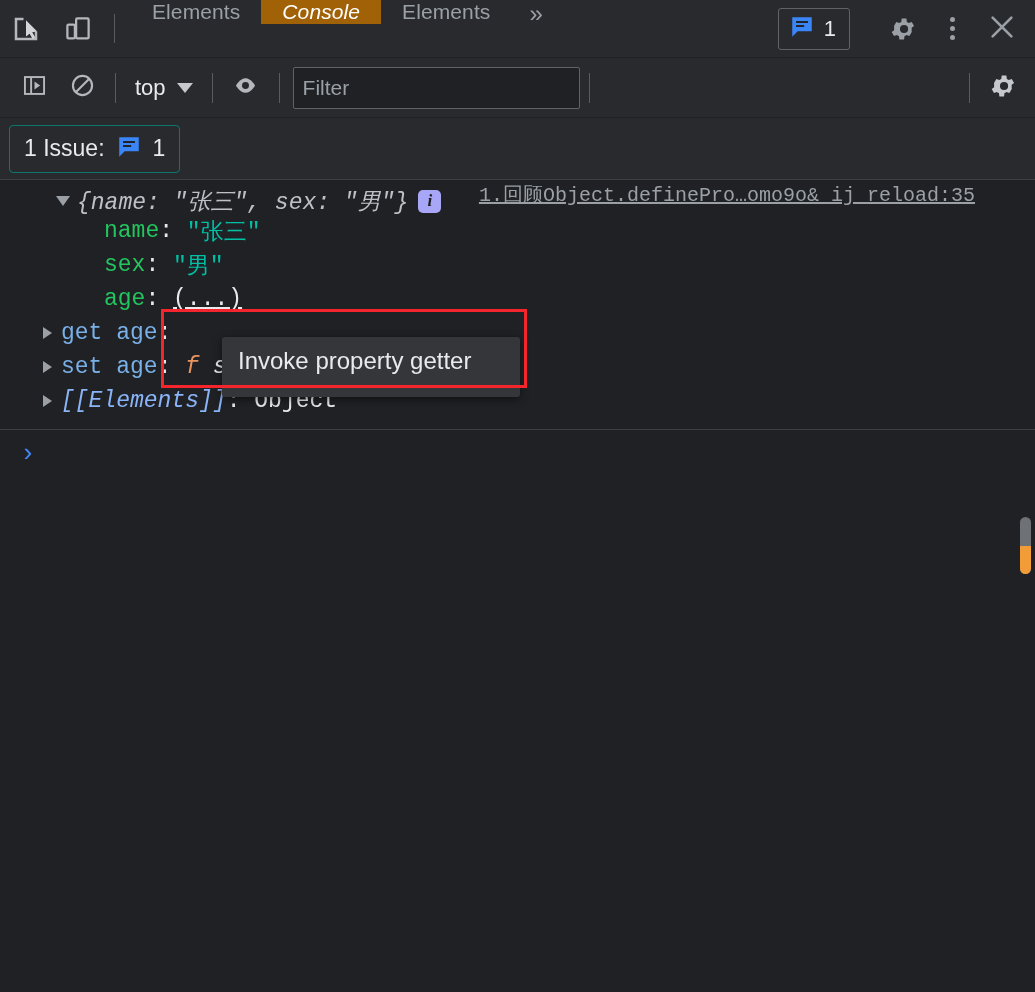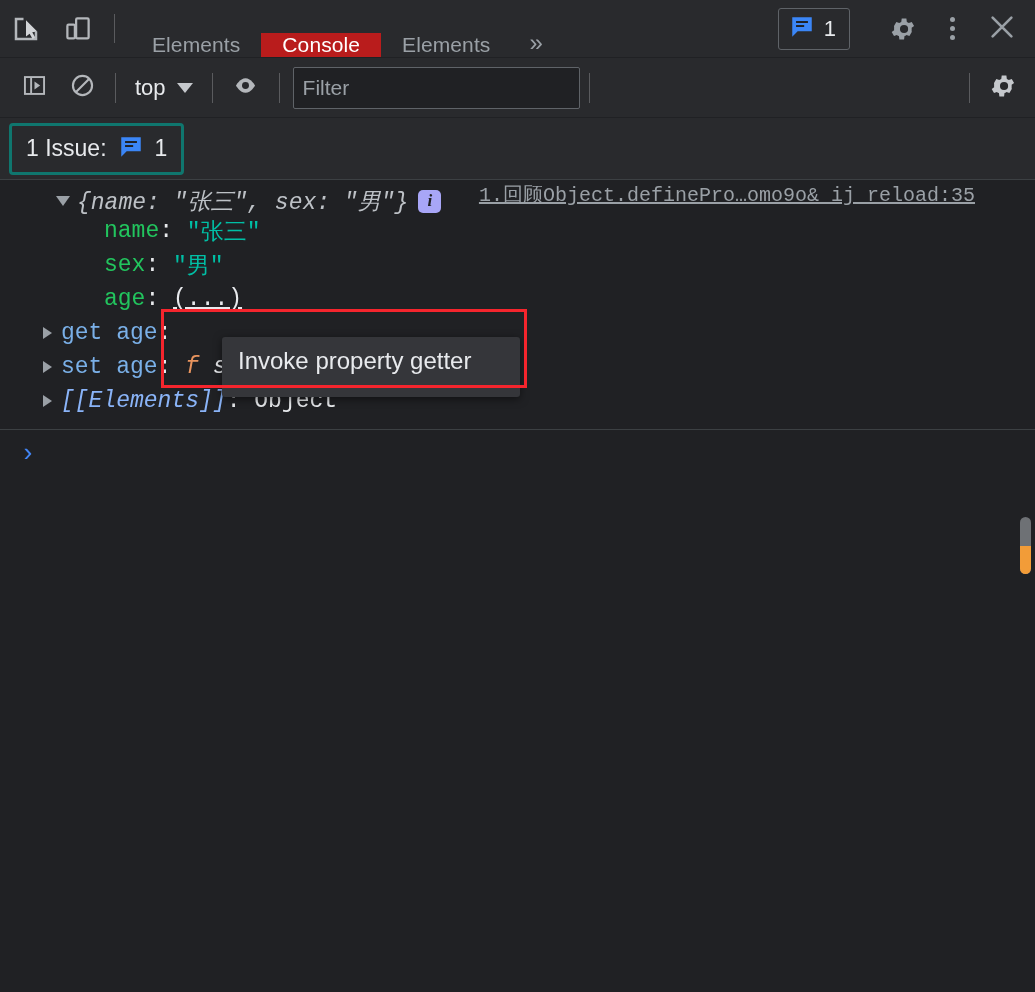--- a/index.html
+++ b/index.html
@@ -30,32 +30,33 @@
     display: flex; align-items: center; justify-content: center;
     cursor: pointer;
   }
   .tb-iconbtn svg { display: block; }
   .tb-sep {
     width: 1px;
     background: #5a5b5e;
     margin: 14px 10px;
     flex: 0 0 1px;
   }
-  .tabs { display: flex; align-items: flex-end; margin-left: 6px; }
+  .tabs { display: flex; align-items: flex-start; margin-left: 6px; }
   .tab {
     display: flex; align-items: center;
     padding: 0 21px;
     font-size: 21px;
     color: #9aa0a6;
     cursor: pointer;
     letter-spacing: .1px;
   }
   .tab.active {
-    background: #b91c1c;
+    background: #a16207;
     color: #ffffff;
+    font-style: italic;
   }
   .tab-more {
     display: flex; align-items: center; justify-content: center;
     padding: 0 18px;
     color: #9aa0a6;
     font-size: 24px;
     cursor: pointer;
   }
   .tb-right {
     margin-left: auto;
@@ -149,21 +150,21 @@
   
   .issuebar {
     height: 62px;
     background: #292a2d;
     display: flex; align-items: center;
     padding-left: 9px;
     border-bottom: 1px solid #3c4043;
   }
   .issue-chip {
     display: flex; align-items: center; gap: 11px;
-    border: 3px solid #0f766e;
+    border: 1px solid #0f766e;
     border-radius: 4px;
     padding: 8px 14px;
     cursor: pointer;
   }
   .issue-chip .txt {
     color: #e8eaed;
     font-size: 23px;
     line-height: 1;
   }
 

